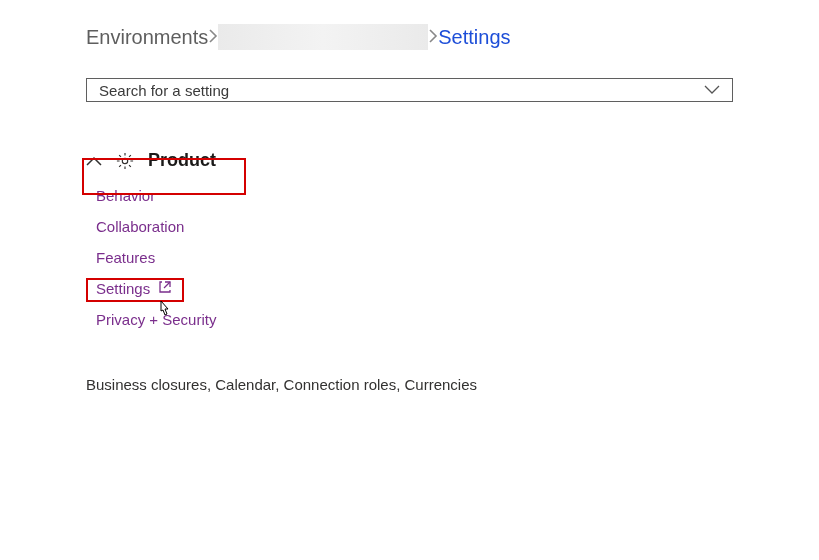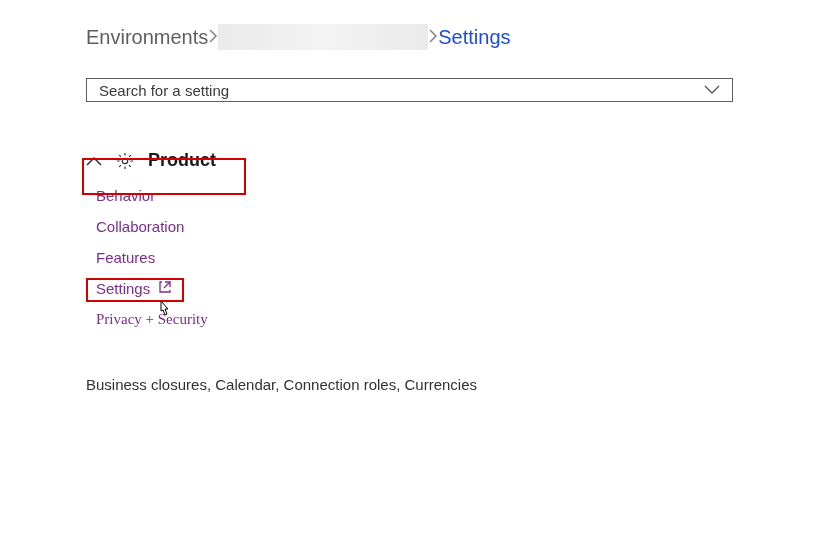--- a/index.html
+++ b/index.html
@@ -73,21 +73,21 @@
   .setting-link {
     display: flex;
     align-items: center;
     gap: 8px;
     color: #7a2e8c;
     font-size: 15px;
     margin-bottom: 14px;
     cursor: pointer;
     width: fit-content;
   }
-  .setting-link.last { margin-bottom: 22px; font-family: Liberation Serif, serif; }
+  .setting-link.last { margin-bottom: 22px; }
   .sub-desc {
     font-size: 15px;
     color: #323130;
     margin-top: 14px;
   }
   .redbox1 {
     position: absolute;
     left: 82px;
     top: 158px;
     width: 164px;

